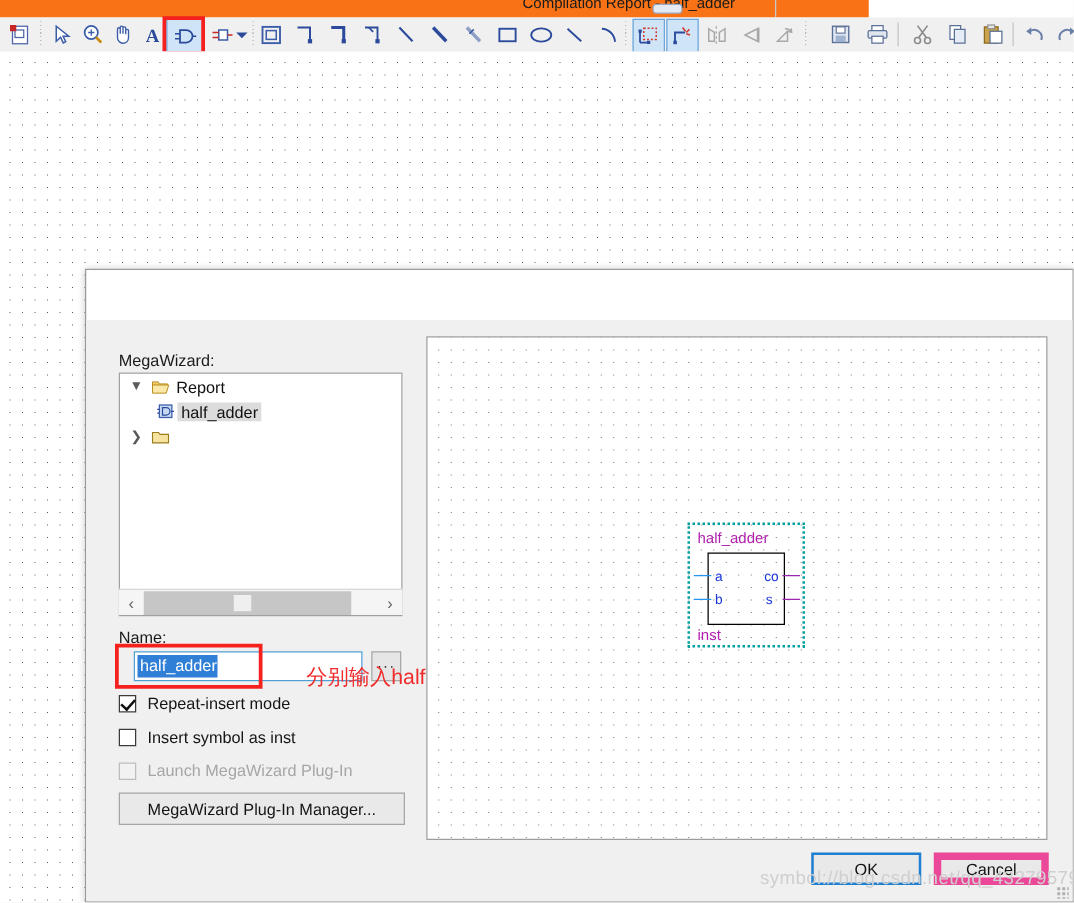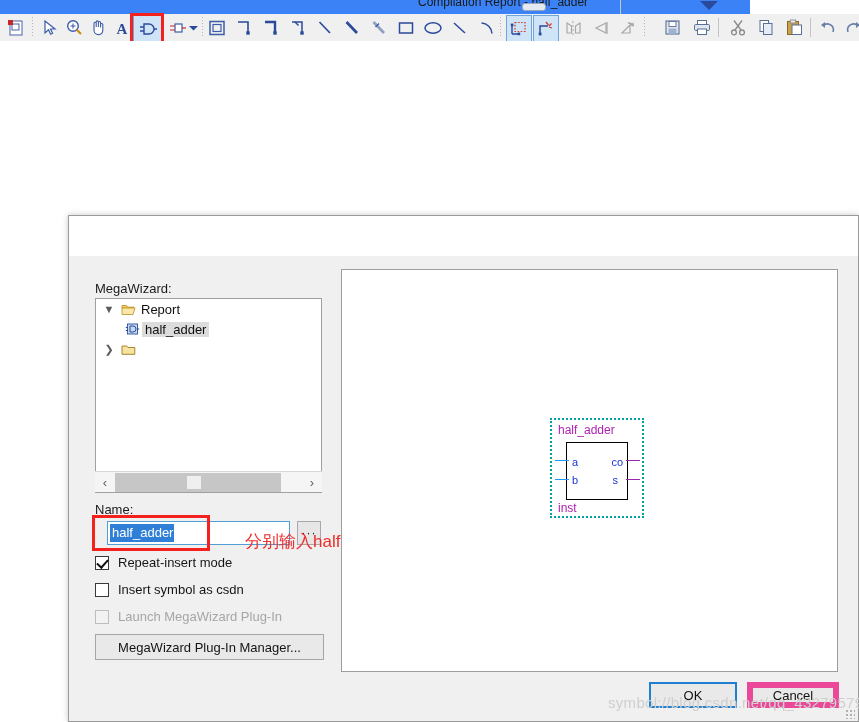--- a/index.html
+++ b/index.html
@@ -3,21 +3,21 @@
 <meta charset="utf-8">
 <style>
   html,body{margin:0;padding:0;}
   body{
     width:859px;height:722px;overflow:hidden;position:relative;
     font-family:"Liberation Sans",sans-serif;font-size:13px;color:#000;
     background:#fff;
   }
 
   
-  #top-strip{position:absolute;left:0;top:0;width:750px;height:14px;background:#3b82f6;overflow:hidden;}
+  #top-strip{position:absolute;left:0;top:0;width:695px;height:14px;background:#f97316;overflow:hidden;}
   #top-title{position:absolute;left:418px;top:-5px;width:280px;font-size:12px;color:#1a1a1a;
              white-space:nowrap;font-family:"Liberation Sans",sans-serif;}
   #top-sep{position:absolute;left:620px;top:0;width:1px;height:14px;background:#c8c8c8;}
   #top-min{position:absolute;left:522px;top:3px;width:22px;height:6px;border:1px solid #9aa7c0;
            border-radius:3px;background:#e4e9f2;}
   #top-caret{position:absolute;left:700px;top:1px;width:0;height:0;
              border-left:9px solid transparent;border-right:9px solid transparent;border-top:9px solid #2b4a9b;}
 
   
   #toolbar{position:absolute;left:0;top:14px;width:859px;height:27px;background:#f0f0f0;
@@ -398,21 +398,21 @@
 <div id="annotation">分别输入half adder， or2</div>
 
 <div class="cbrow" style="top:555px">
   <span class="cbbox">
       <i class="cbtick"></i>
     </span>
   <span class="cblabel">Repeat-insert mode</span>
 </div>
 <div class="cbrow" style="top:582px">
   <span class="cbbox"></span>
-  <span class="cblabel">Insert symbol as csdn</span>
+  <span class="cblabel">Insert symbol as inst</span>
 </div>
 <div class="cbrow" style="top:609px">
   <span class="cbbox dis"></span>
   <span class="cblabel dis">Launch MegaWizard Plug-In</span>
 </div>
 
 <div id="mw-btn">MegaWizard Plug-In Manager...</div>
 
 <div id="preview">
   <div id="symbol">

